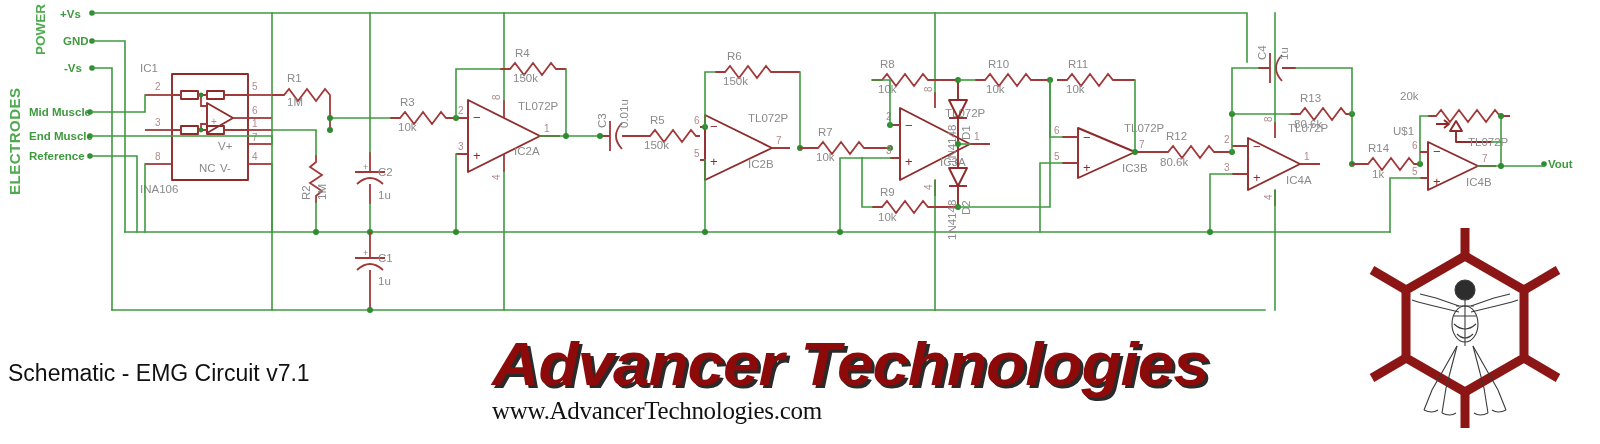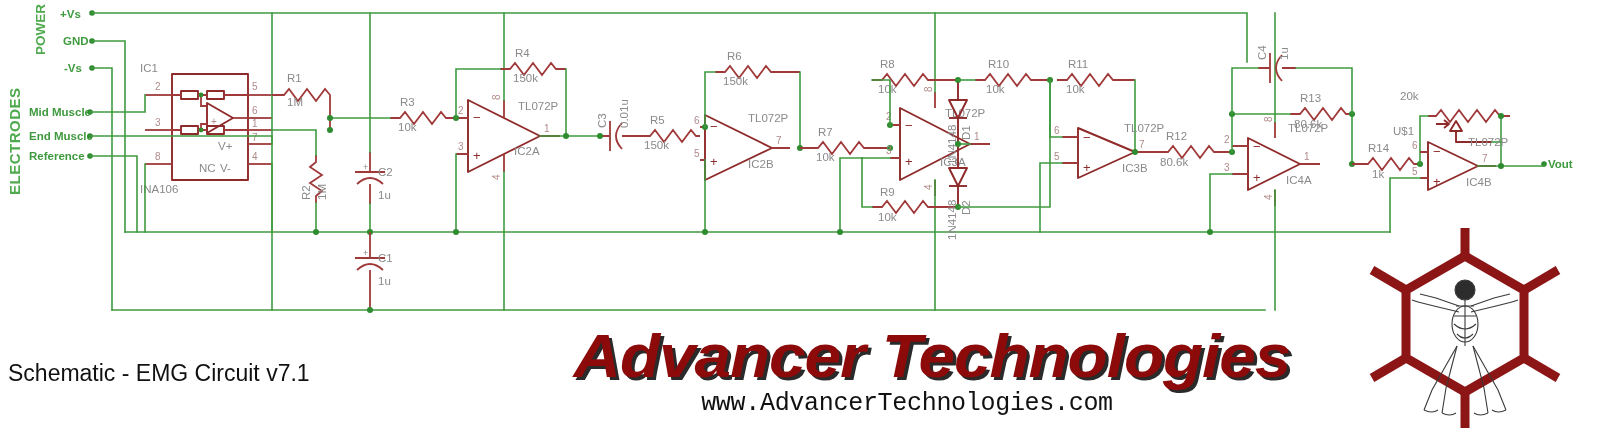--- a/index.html
+++ b/index.html
@@ -15,25 +15,25 @@
 
   text{font-family:"Liberation Sans",sans-serif;}
   .lbl{fill:#8a8a8a;font-size:11.5px;}
   .val{fill:#8a8a8a;font-size:11.5px;}
   .pin{fill:#b08a8a;font-size:10px;}
   .green-big{fill:#4faa4f;font-size:15px;font-weight:bold;letter-spacing:.5px;}
   .green-pw{fill:#4faa4f;font-size:13.5px;font-weight:bold;}
   .green-term{fill:#3f9a3f;font-size:11.5px;font-weight:bold;}
 
   .title{position:absolute;left:8px;top:360px;font-size:23px;color:#111;font-family:"Liberation Sans",sans-serif;text-align:center;}
-  .brandwrap{position:absolute;left:492px;top:325px;width:830px;text-align:center;}
+  .brandwrap{position:absolute;left:492px;top:333px;width:830px;}
   .brand{font-family:"Liberation Sans",sans-serif;font-size:62px;font-weight:bold;font-style:italic;
          color:#8c0a0a;letter-spacing:-1px;line-height:1;
          text-shadow:3px 3px 0 #2a2a2a;transform:scaleX(1.06);transform-origin:left center;}
-  .site{font-family:Liberation Mono, monospace;font-size:25px;color:#111;margin-top:2px;letter-spacing:-.3px;}
+  .site{font-family:Liberation Serif, serif;font-size:25px;color:#111;margin-top:2px;letter-spacing:-.3px;}
   .logo{position:absolute;left:1358px;top:228px;width:215px;height:215px;}
 </style>
 </head>
 <body>
 
 <div id="root">
 
   <svg class="sheet" viewBox="0 0 1600 444">
 
     <text class="green-pw" transform="translate(45,55) rotate(-90)">POWER</text>

